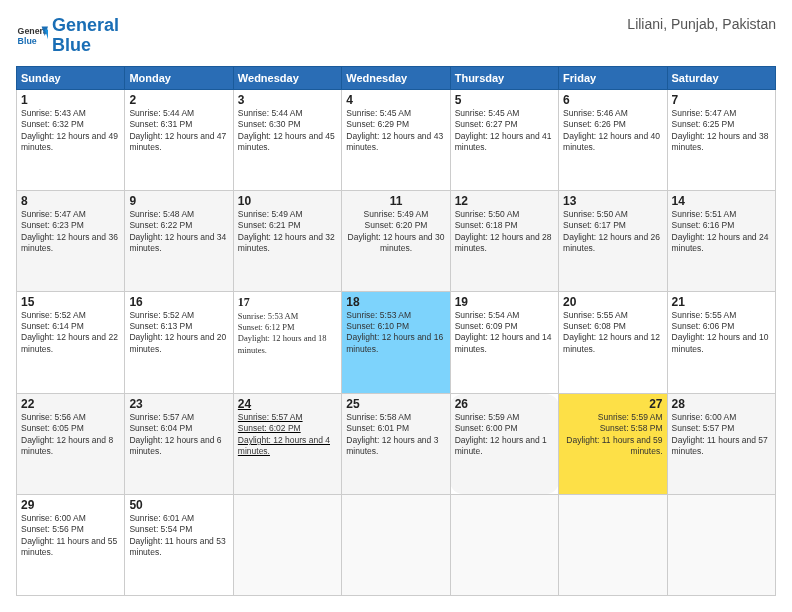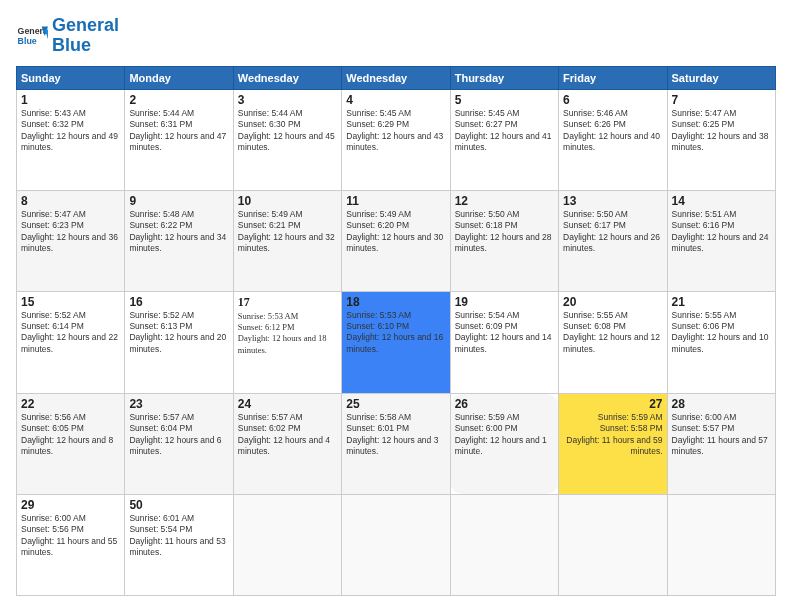--- a/index.html
+++ b/index.html
@@ -117,20 +117,21 @@
         <polygon points="36,12 44,12 40,24" fill="#1a8fdb"></polygon>
       </svg>
       <div>
         <div class="logo-text">
           <span>General</span><br>
           <span style="color:#1a6eb5;">Blue</span>
         </div>
       </div>
     </div>
     <div class="title-block">
+      <div class="location-title">Liliani, Punjab, Pakistan</div>
     </div>
   </div>
 
   <table class="calendar">
     <thead>
       <tr>
 
       <th>Sunday</th>
           <th>Monday</th>
           <th>Wednesday</th>
@@ -217,21 +218,21 @@
           </div>
         </td>
           <td style="background: rgb(245, 245, 245);">
           <span class="day-num">10</span>
           <div class="day-info">
             Sunrise: 5:49 AM<br>
             Sunset: 6:21 PM<br>
             Daylight: 12 hours and 32 minutes.
           </div>
         </td>
-          <td style="background: rgb(245, 245, 245);">
+          <td style="background: rgb(245, 245, 245); text-align: center;">
           <span class="day-num">11</span>
           <div class="day-info">
             Sunrise: 5:49 AM<br>
             Sunset: 6:20 PM<br>
             Daylight: 12 hours and 30 minutes.
           </div>
         </td>
           <td style="background: rgb(245, 245, 245);">
           <span class="day-num">12</span>
           <div class="day-info">
@@ -275,21 +276,21 @@
           </div>
         </td>
           <td style="background: rgb(255, 255, 255); font-family: Liberation Serif, serif;">
           <span class="day-num">17</span>
           <div class="day-info">
             Sunrise: 5:53 AM<br>
             Sunset: 6:12 PM<br>
             Daylight: 12 hours and 18 minutes.
           </div>
         </td>
-          <td style="background: #3b82f6; margin-left: 20px;">
+          <td style="background: #7dd3fc; margin-left: 20px;">
           <span class="day-num">18</span>
           <div class="day-info">
             Sunrise: 5:53 AM<br>
             Sunset: 6:10 PM<br>
             Daylight: 12 hours and 16 minutes.
           </div>
         </td>
           <td style="background: rgb(255, 255, 255);">
           <span class="day-num">19</span>
           <div class="day-info">
@@ -325,21 +326,21 @@
           </div>
         </td>
           <td style="background: rgb(245, 245, 245);">
           <span class="day-num">23</span>
           <div class="day-info">
             Sunrise: 5:57 AM<br>
             Sunset: 6:04 PM<br>
             Daylight: 12 hours and 6 minutes.
           </div>
         </td>
-          <td style="background: rgb(245, 245, 245);">
+          <td style="background: rgb(245, 245, 245); text-decoration: underline;">
           <span class="day-num">24</span>
           <div class="day-info">
             Sunrise: 5:57 AM<br>
             Sunset: 6:02 PM<br>
             Daylight: 12 hours and 4 minutes.
           </div>
         </td>
           <td style="background: rgb(245, 245, 245);">
           <span class="day-num">25</span>
           <div class="day-info">

